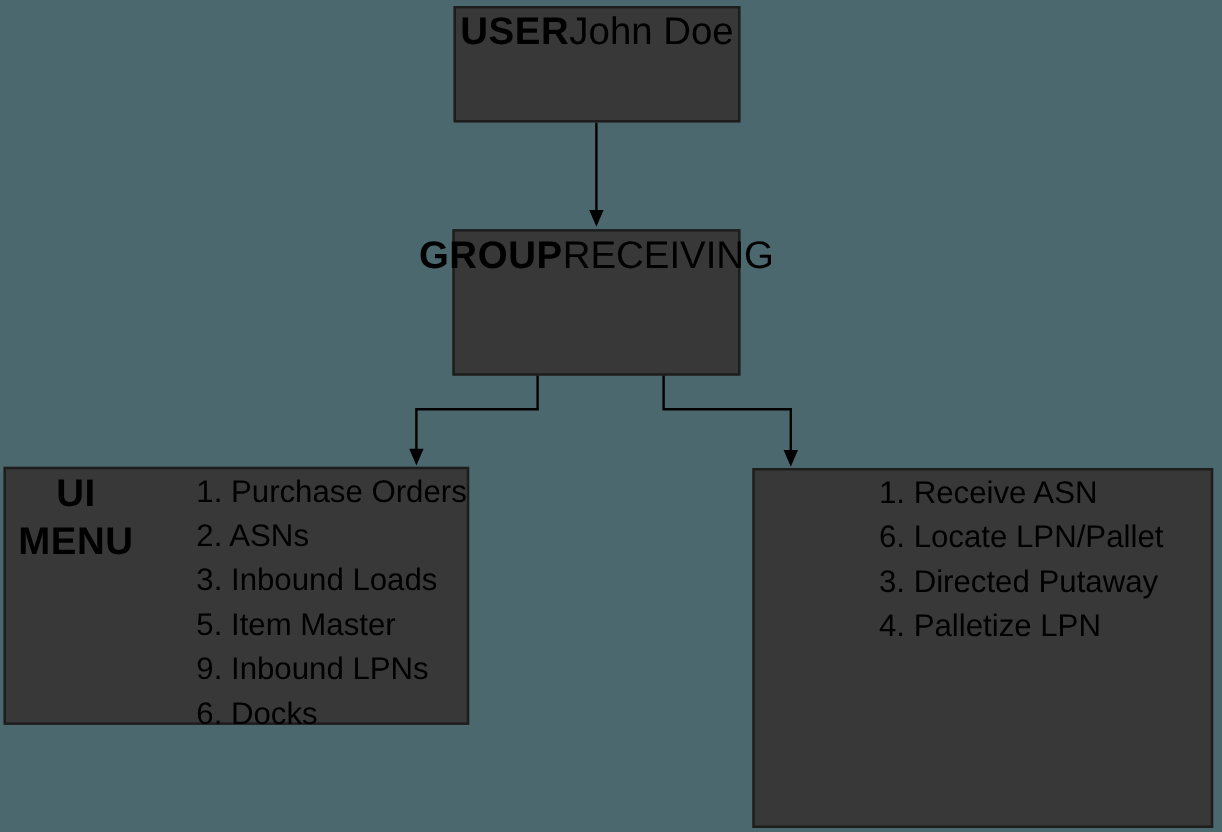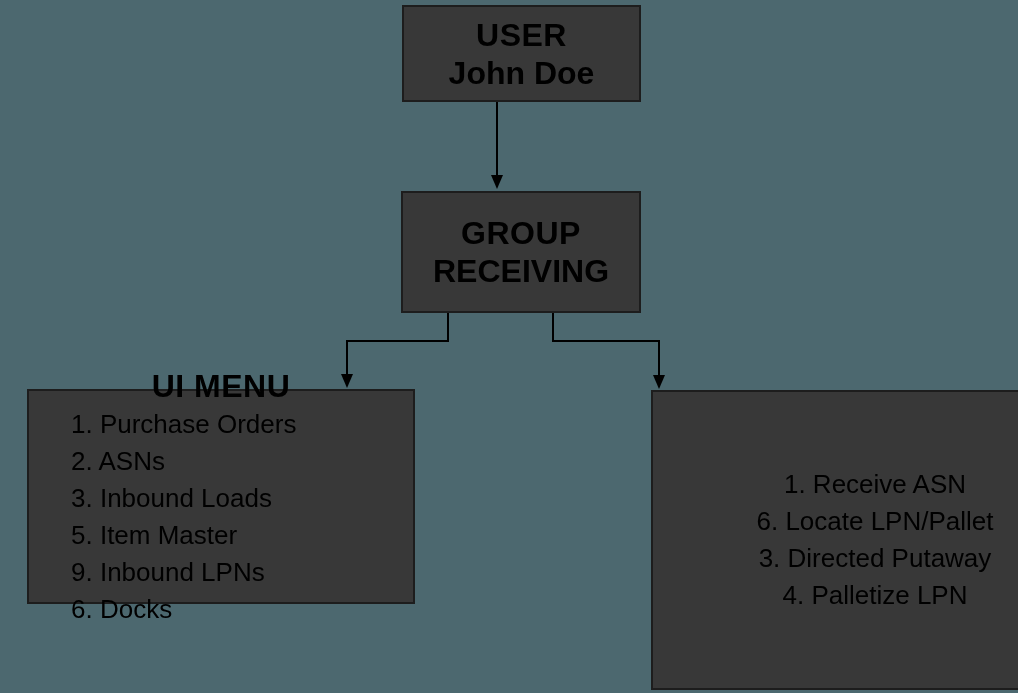--- a/index.html
+++ b/index.html
@@ -18,51 +18,50 @@
   }
   .stage{position:relative;width:1018px;height:693px;background:var(--background);}
   .connectors{position:absolute;left:0;top:0;width:1018px;height:693px;pointer-events:none;}
   .connectors path{stroke:var(--connector);stroke-width:2;fill:none;}
   .connectors polygon{fill:var(--connector);stroke:none;}
   .node{
     position:absolute;
     background:var(--box-fill);
     border:2px solid var(--box-border);
     display:flex;
-    flex-direction:column;
+    flex-direction:row;
     justify-content:center;
-    margin-left:24px;
   }
   .node-title{
     font-size:32px;
     font-weight:700;
     text-align:center;
     line-height:38px;
     letter-spacing:0.5px;
   }
   .node-subtitle{
     font-size:32px;
-    font-weight:700;
+    font-weight:400;
     text-align:center;
     line-height:38px;
   }
   #user-box{left:378px;top:5px;width:239px;height:97px;}
   #group-box{left:377px;top:191px;width:240px;height:122px;}
   #ui-menu-box{left:3px;top:389px;width:388px;height:215px;}
   #rf-menu-box{left:627px;top:390px;width:384px;height:300px;}
   .menu .node-title{line-height:40px;}
   .menu-items{display:flex;flex-direction:column;}
   .menu-item{
     font-size:26px;
     font-weight:400;
     line-height:37px;
     white-space:nowrap;
   }
   #ui-menu-box .menu-item{padding-left:42px;}
-  #rf-menu-box .menu-item{padding-left:64px;text-align:center;}
+  #rf-menu-box .menu-item{padding-left:64px;}
 </style>
 </head>
 <body>
 
 <div class="stage">
 
   <svg class="connectors" viewBox="0 0 1018 693">
     <g>
       <path d="M497,102 L497,177"></path>
       <polygon points="497,189 491,175 503,175"></polygon>

